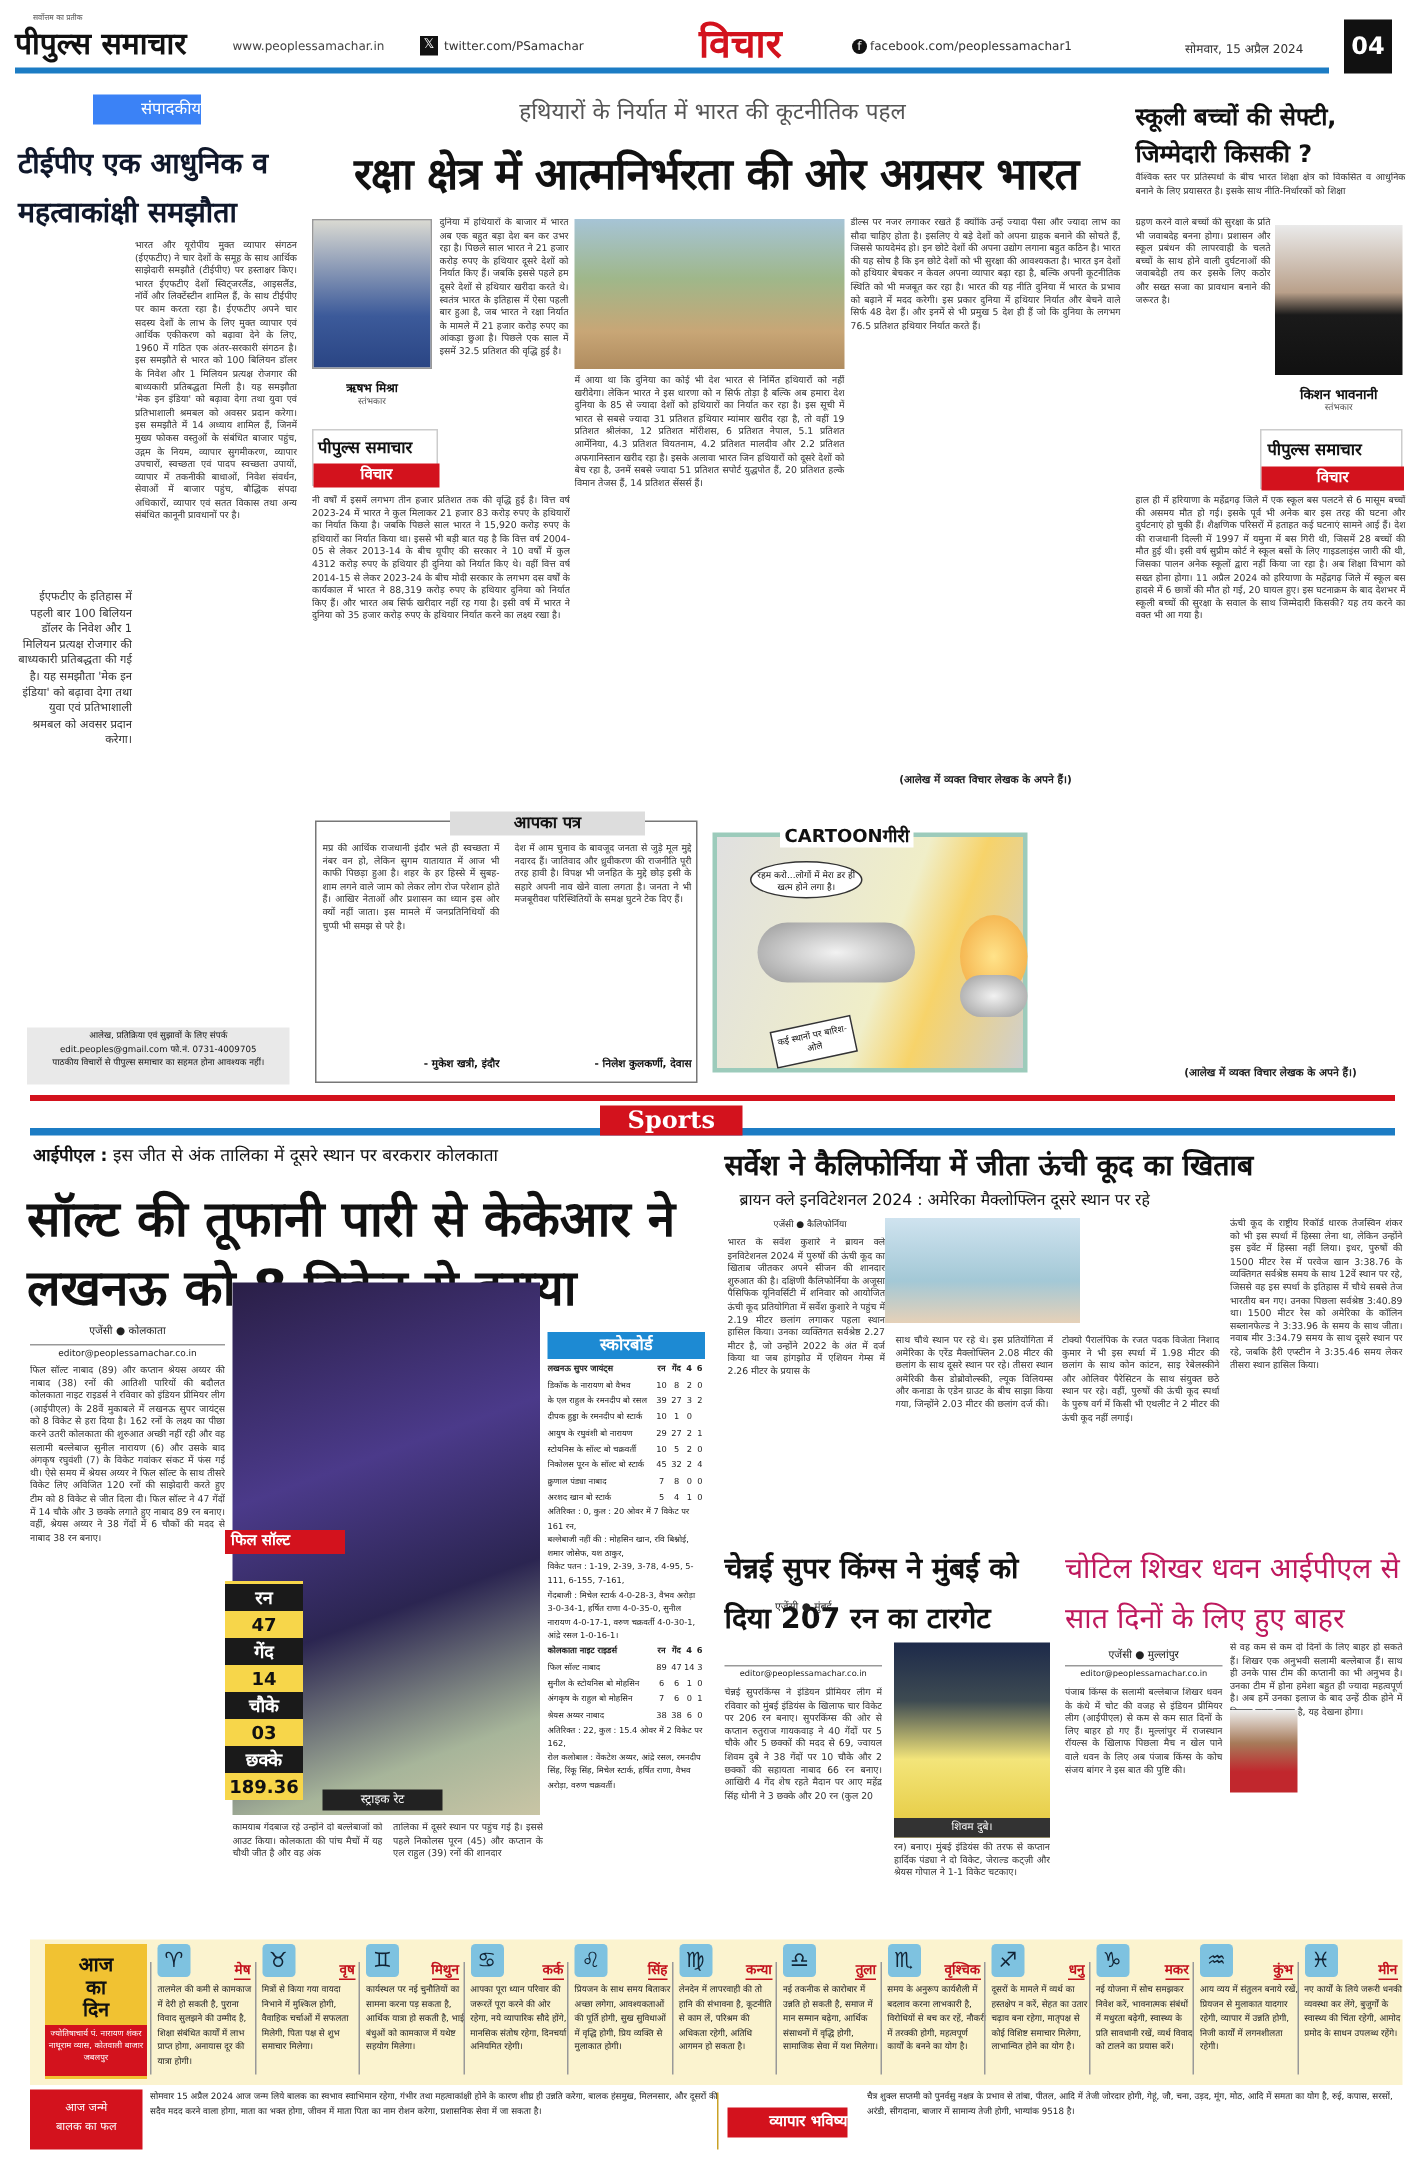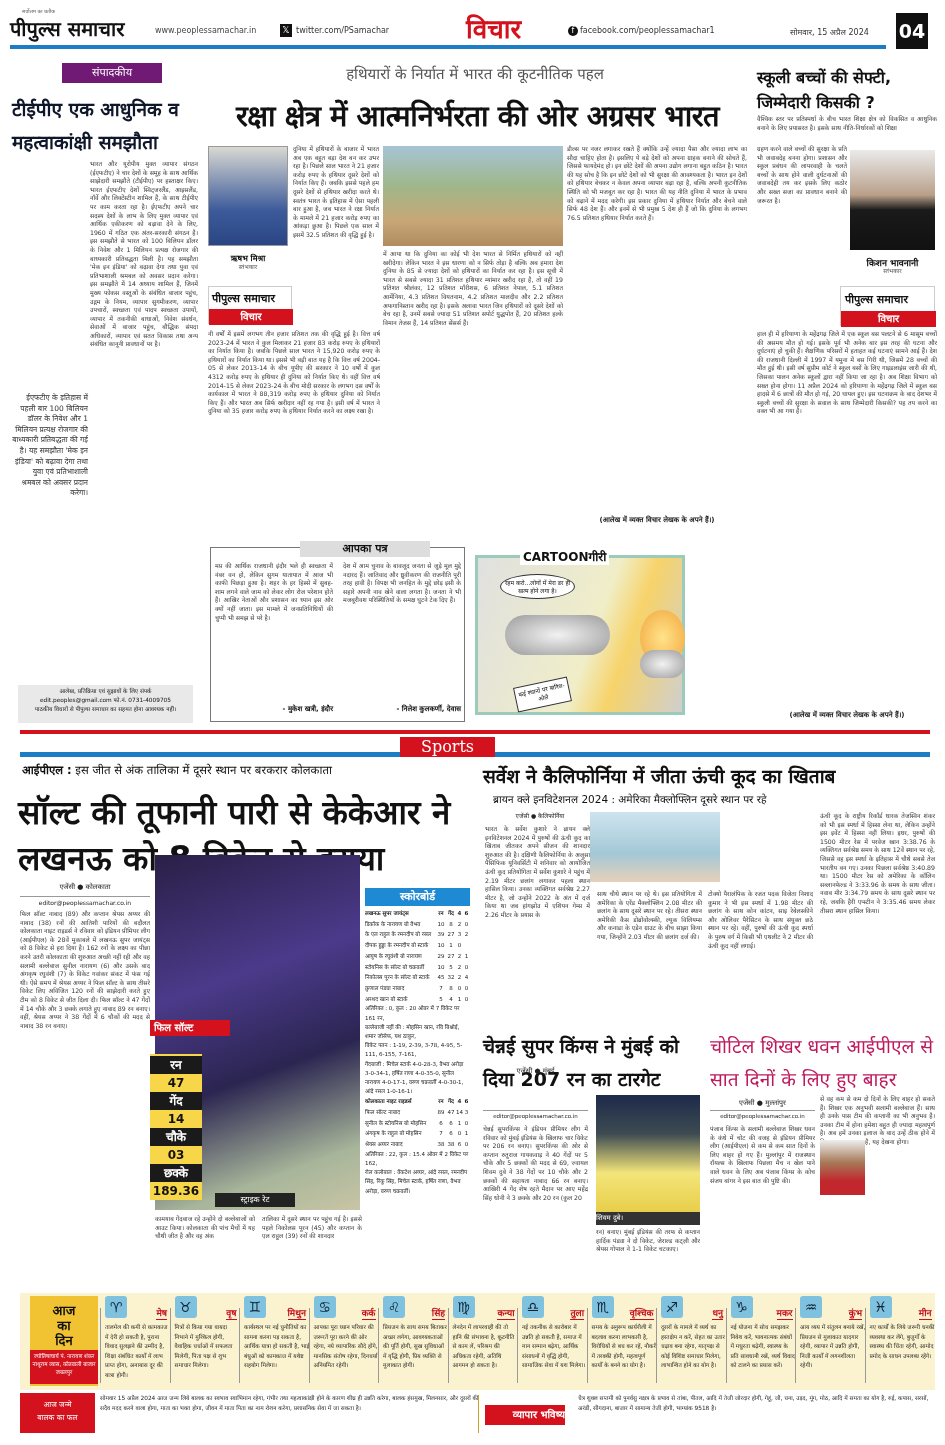--- a/index.html
+++ b/index.html
@@ -7,24 +7,24 @@
 .abs{position:absolute}
 .txt{font-size:6.2px;line-height:8.6px;color:#333;text-align:justify;overflow:hidden}
 #logo{left:10px;top:15px;font-size:20px;font-weight:bold;color:#111;font-family:"DejaVu Serif",serif}
 #logo-sup{left:22px;top:8px;font-size:5px;color:#555}
 #web{left:155px;top:26px;font-size:8px;color:#444}
 #tw{left:280px;top:26px;font-size:8px;color:#333}
 #tw-icon{left:280px;top:24px;width:12px;height:13px;background:#111;color:#fff;font-size:9px;text-align:center;line-height:13px}
 #sec{left:466px;top:10px;font-size:26px;font-weight:bold;color:#d3121d}
 #fb{left:580px;top:26px;font-size:8px;color:#333}
 #date{left:790px;top:26px;font-size:8px;color:#333}
-#pgno{left:896px;top:13px;width:32px;height:36px;background:#111;color:#fff;font-size:19px;font-weight:bold;text-align:center;line-height:36px}
+#pgno{left:896px;top:13px;width:32px;height:36px;background:#111;color:#fff;font-size:16px;font-weight:bold;text-align:center;line-height:36px}
 #hdr-line{left:10px;top:45px;width:876px;height:4px;background:#1c7cc4}
 
-#edit-tag{left:62px;top:63px;width:100px;height:20px;background:#701a75;color:#fff;font-size:11px;text-align:center;line-height:20px}
+#edit-tag{left:62px;top:63px;width:72px;height:20px;background:#3b82f6;color:#fff;font-size:11px;text-align:right;line-height:20px}
 #edit-title{left:12px;top:93px;width:185px;font-size:19px;line-height:33px;font-weight:bold;color:#0f172a}
 #edit-body{left:90px;top:160px;width:108px;height:490px}
 #edit-pull{left:12px;top:393px;width:76px;font-size:7.5px;line-height:10.6px;text-align:right;color:#333}
 #edit-contact{left:18px;top:685px;width:175px;height:38px;background:#e9e9e9;font-size:5.8px;text-align:center;line-height:9px;padding-top:2px;color:#111}
 
 #kicker{left:285px;top:63px;width:380px;font-size:15px;color:#555;text-align:center}
 #main-title{left:205px;top:95px;width:545px;font-size:29px;font-weight:bold;color:#111;text-align:center;letter-spacing:-0.5px}
 #author-photo{left:208px;top:146px;width:80px;height:100px;background:linear-gradient(#d9d9d2,#3c5a9a 65%,#2a4584);border:1px solid #999}
 #author-name{left:208px;top:252px;width:80px;text-align:center;font-size:8px;color:#111;font-weight:bold}
 #author-role{left:208px;top:263px;width:80px;text-align:center;font-size:6px;color:#555}
@@ -60,21 +60,21 @@
 #cartoon{left:475px;top:555px;width:210px;height:160px;border:3px solid #9ccbbb;background:linear-gradient(110deg,#e0e0e0,#f0eec8 55%,#f7d36a 70%,#cfcfcf)}
 #cartoon-title{left:520px;top:548px;font-size:12px;font-weight:bold;color:#111;background:#fff;padding:0 3px}
 #bubble{left:500px;top:574px;width:75px;height:25px;border:1px solid #333;border-radius:50%;background:#fff;font-size:6px;text-align:center;padding-top:4px;color:#111}
 #sun{left:640px;top:610px;width:45px;height:55px;background:radial-gradient(#ffe38a,#f2a63c);border-radius:50%}
 #cloud1{left:505px;top:615px;width:105px;height:40px;background:radial-gradient(#f2f2f2,#9a9a9a);border-radius:30px}
 #cloud2{left:640px;top:650px;width:45px;height:28px;background:radial-gradient(#f2f2f2,#9a9a9a);border-radius:20px}
 #sign-box{left:515px;top:682px;width:55px;height:25px;border:1px solid #333;background:#fff;font-size:6px;text-align:center;padding-top:3px;transform:rotate(-12deg);color:#111}
 
 #sep-red{left:20px;top:730px;width:910px;height:4px;background:#d3121d}
 #sep-blue{left:20px;top:752px;width:910px;height:5px;background:#1c7cc4}
-#sports-tag{left:400px;top:737px;width:95px;height:20px;background:#d3121d;color:#fff;font-family:"DejaVu Serif",serif;font-size:16px;font-weight:normal;text-align:center;line-height:20px}
+#sports-tag{left:400px;top:737px;width:95px;height:20px;background:#d3121d;color:#fff;font-family:"DejaVu Serif",serif;font-size:16px;font-weight:bold;text-align:center;line-height:20px}
 
 #s-kicker{left:22px;top:762px;width:450px;font-size:11.5px;color:#111}
 #s-title{left:18px;top:790px;width:460px;font-size:33px;line-height:46px;font-weight:bold;color:#111}
 #s-byline{left:20px;top:882px;width:130px;text-align:center;font-size:7px;color:#222}
 #s-email{left:20px;top:896px;width:130px;font-size:6px;color:#222;border-top:1px solid #999;padding-top:2px;text-align:center}
 #s-body{left:20px;top:910px;width:130px;height:385px}
 #s-photo{left:155px;top:855px;width:205px;height:355px;background:linear-gradient(160deg,#2a1f47,#4b3a8a 35%,#2b2551 60%,#a7b59a 85%,#c9c5a5)}
 #s-stats{left:150px;top:1020px;width:52px;height:170px}
 .stat{position:absolute;left:0;width:52px;height:18px;font-size:12px;font-weight:bold;text-align:center;line-height:18px}
 .stat.v{background:#f7d64a;color:#111}
@@ -99,21 +99,21 @@
 #sv-col1{left:485px;top:825px;width:105px;height:190px}
 #sv-photo{left:590px;top:812px;width:130px;height:70px;background:linear-gradient(#cfe3ef,#a3c8d6 60%,#e6d1b8)}
 #sv-col2{left:597px;top:890px;width:105px;height:130px}
 #sv-col3{left:708px;top:890px;width:105px;height:130px}
 #sv-col4{left:820px;top:812px;width:115px;height:210px}
 #csk-title{left:483px;top:1030px;width:220px;font-size:19px;line-height:33px;font-weight:bold;color:#111}
 #csk-byline{left:483px;top:1066px;width:105px;text-align:center;font-size:7px;color:#222}
 #csk-email{left:483px;top:1110px;width:105px;font-size:5.5px;color:#222;border-top:1px solid #999;text-align:center;padding-top:2px}
 #csk-body{left:483px;top:1125px;width:105px;height:165px}
 #csk-photo{left:596px;top:1095px;width:104px;height:130px;background:linear-gradient(#1d2a4a,#3e4b52 30%,#f3e57a 60%,#e4c73a)}
-#csk-cap{left:596px;top:1212px;width:104px;height:13px;background:#333;color:#fff;font-size:7px;text-align:left;line-height:13px}
+#csk-cap{left:596px;top:1212px;width:104px;height:13px;background:#333;color:#fff;font-size:7px;text-align:center;line-height:13px}
 #csk-low{left:596px;top:1228px;width:104px;height:60px}
 #dh-title{left:710px;top:1030px;width:230px;font-size:19px;line-height:33px;font-weight:normal;color:#be185d}
 #dh-byline{left:710px;top:1098px;width:105px;text-align:center;font-size:7px;color:#222}
 #dh-email{left:710px;top:1110px;width:105px;font-size:5.5px;color:#222;border-top:1px solid #999;text-align:center;padding-top:2px}
 #dh-body{left:710px;top:1125px;width:105px;height:165px}
 #dh-col2{left:820px;top:1095px;width:115px;height:195px}
 #dh-photo{left:820px;top:1140px;width:45px;height:55px;background:linear-gradient(#eee,#a77b5a 40%,#c1272d 75%)}
 
 #horo{left:20px;top:1293px;width:915px;height:97px;background:#fbf3cf}
 #aaj{left:30px;top:1296px;width:68px;height:90px;background:#f1c232}

